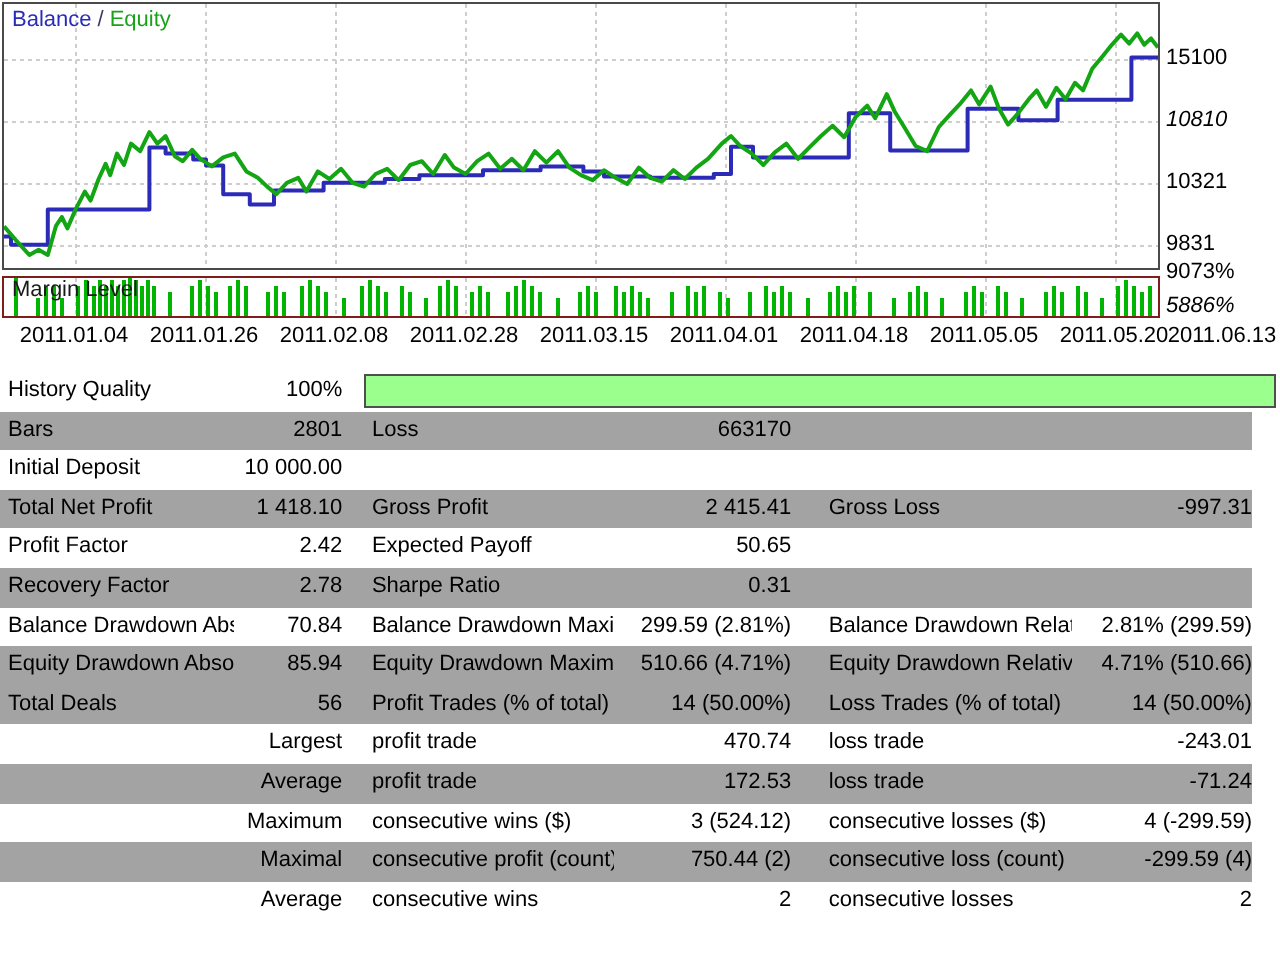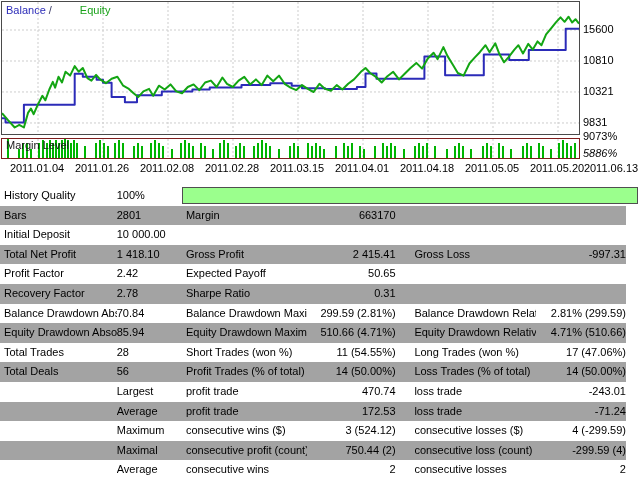--- a/index.html
+++ b/index.html
@@ -5,31 +5,31 @@
   html,body{margin:0;padding:0;background:#fff;}
   #root{position:relative;width:640px;height:480px;background:#fff;overflow:hidden;
         font-family:"Liberation Sans",sans-serif;font-size:11px;color:#000;}
   
   #chart-wrap{position:absolute;left:0;top:0;width:640px;height:186px;background:#fff;}
   #main-pane{position:absolute;left:1px;top:1px;width:577px;height:132px;border:1px solid #4a4a4a;background:#fff;}
   #margin-pane{position:absolute;left:1px;top:138px;width:577px;height:19px;border:1px solid #7f1d1d;background:#fff;}
   #legend{position:absolute;left:4px;top:2px;white-space:nowrap;}
   #legend .bal{color:#2b2bb8;}
   #legend .sep{color:#3a3a66;margin:0 3px;}
-  #legend .eq{color:#1aa21a;margin-left:25px;}
+  #legend .eq{color:#1aa21a;}
   #margin-label{position:absolute;left:4px;top:0px;color:#1a1a1a;white-space:nowrap;}
   .ylab{position:absolute;left:583px;white-space:nowrap;}
   .xlab{position:absolute;top:162px;transform:translateX(-50%);white-space:nowrap;}
   
   #stats{position:absolute;left:0;top:186px;width:626px;height:294px;}
   .trow{position:relative;display:flex;height:19.6px;line-height:19.6px;align-items:stretch;}
   .trow.alt{background:#a3a3a3;}
   .cell{box-sizing:border-box;white-space:nowrap;overflow:hidden;}
   .c1l{width:118px;padding-left:4px;}
-  .c1v{width:55px;text-align:left;}
+  .c1v{width:55px;text-align:right;}
   .sp1{width:15px;}
   .c2l{width:122px;}
   .c2v{width:90px;text-align:right;}
   .sp2{width:19px;}
   .c3l{width:123px;}
   .c3v{width:91px;text-align:right;}
   #hq-bar{position:absolute;left:182px;top:1px;width:454px;height:15px;background:#9bff8d;border:1px solid #4f4f4f;}
 </style>
 </head>
 <body>
@@ -166,22 +166,22 @@
           <rect x="548" y="10" width="2" height="9" fill="#00b400"></rect>
           <rect x="556" y="4" width="2" height="15" fill="#00b400"></rect>
           <rect x="560" y="1" width="2" height="18" fill="#00b400"></rect>
           <rect x="564" y="4" width="2" height="15" fill="#00b400"></rect>
           <rect x="568" y="7" width="2" height="12" fill="#00b400"></rect>
           <rect x="572" y="4" width="2" height="15" fill="#00b400"></rect>
         </svg>
       <div id="margin-label">Margin Level</div>
     </div>
     <div id="ylabels">
-        <span class="ylab" style="top: 23px;">15600</span>
-        <span class="ylab" style="top: 54px;">10810</span>
+        <span class="ylab" style="top: 23px;">15100</span>
+        <span class="ylab" style="top: 54px; font-style: italic;">10810</span>
         <span class="ylab" style="top: 85px;">10321</span>
         <span class="ylab" style="top: 116px;">9831</span>
         <span class="ylab" style="top: 130px;">9073%</span>
         <span class="ylab" style="top: 147px; font-style: italic;">5886%</span>
       </div>
     <div id="xlabels">
         <span class="xlab" style="left: 37px;">2011.01.04</span>
         <span class="xlab" style="left: 102px;">2011.01.26</span>
         <span class="xlab" style="left: 167px;">2011.02.08</span>
         <span class="xlab" style="left: 232px;">2011.02.28</span>
@@ -202,21 +202,21 @@
         <div class="cell c2v"></div>
         <div class="cell sp2"></div>
         <div class="cell c3l"></div>
         <div class="cell c3v"></div>
         <div id="hq-bar"></div>
       </div>
       <div class="trow alt">
         <div class="cell c1l">Bars</div>
         <div class="cell c1v">2801</div>
         <div class="cell sp1"></div>
-        <div class="cell c2l">Margin</div>
+        <div class="cell c2l">Loss</div>
         <div class="cell c2v">663170</div>
         <div class="cell sp2"></div>
         <div class="cell c3l"></div>
         <div class="cell c3v"></div>
       </div>
       <div class="trow">
         <div class="cell c1l">Initial Deposit</div>
         <div class="cell c1v">10 000.00</div>
         <div class="cell sp1"></div>
         <div class="cell c2l"></div>
@@ -267,30 +267,20 @@
       </div>
       <div class="trow alt">
         <div class="cell c1l">Equity Drawdown Absolute</div>
         <div class="cell c1v">85.94</div>
         <div class="cell sp1"></div>
         <div class="cell c2l">Equity Drawdown Maximal</div>
         <div class="cell c2v">510.66 (4.71%)</div>
         <div class="cell sp2"></div>
         <div class="cell c3l">Equity Drawdown Relative</div>
         <div class="cell c3v">4.71% (510.66)</div>
-      </div>
-      <div class="trow">
-        <div class="cell c1l">Total Trades</div>
-        <div class="cell c1v">28</div>
-        <div class="cell sp1"></div>
-        <div class="cell c2l">Short Trades (won %)</div>
-        <div class="cell c2v">11 (54.55%)</div>
-        <div class="cell sp2"></div>
-        <div class="cell c3l">Long Trades (won %)</div>
-        <div class="cell c3v">17 (47.06%)</div>
       </div>
       <div class="trow alt">
         <div class="cell c1l">Total Deals</div>
         <div class="cell c1v">56</div>
         <div class="cell sp1"></div>
         <div class="cell c2l">Profit Trades (% of total)</div>
         <div class="cell c2v">14 (50.00%)</div>
         <div class="cell sp2"></div>
         <div class="cell c3l">Loss Trades (% of total)</div>
         <div class="cell c3v">14 (50.00%)</div>

